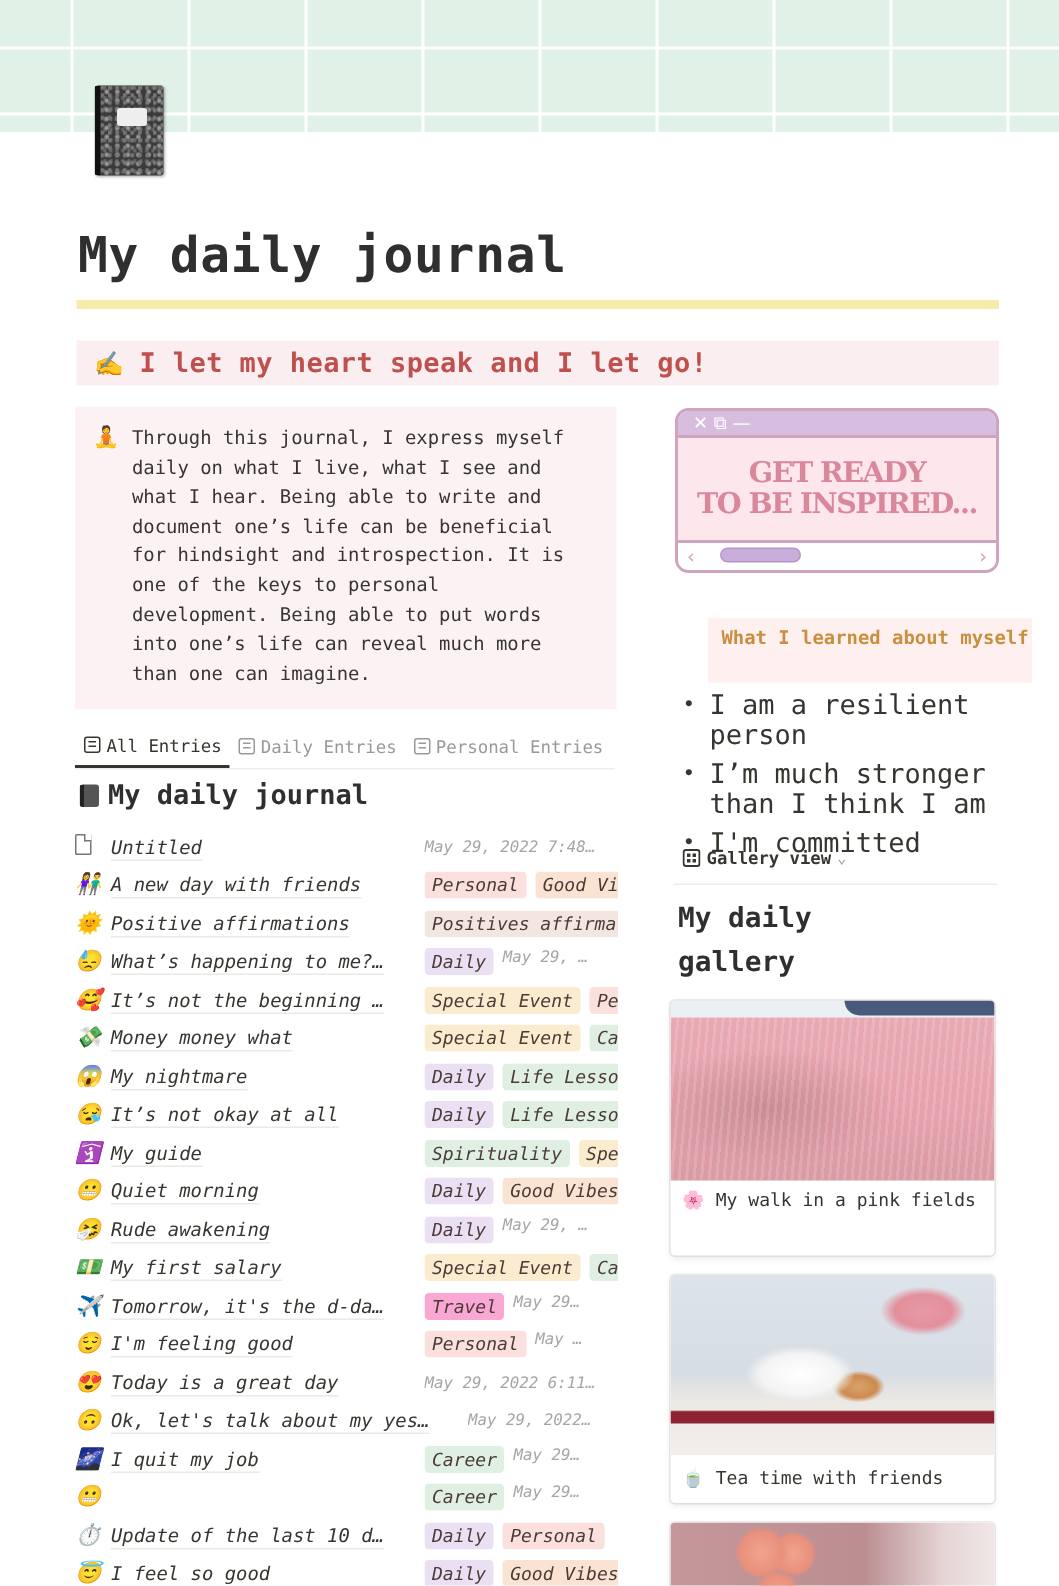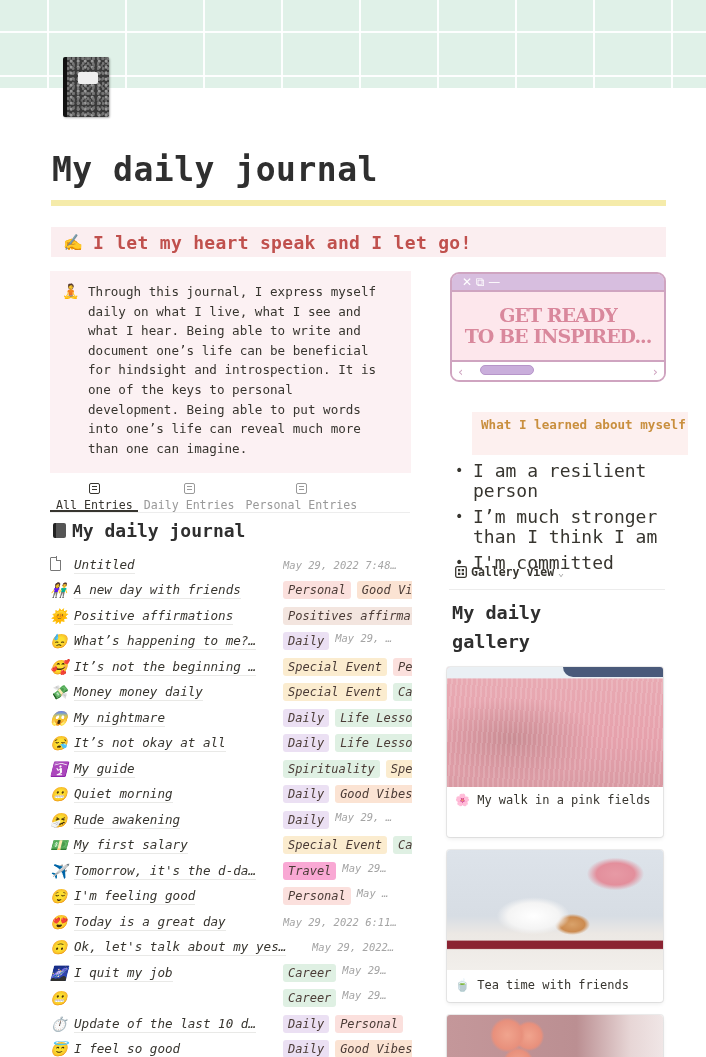--- a/index.html
+++ b/index.html
@@ -142,21 +142,21 @@
       radial-gradient(circle at 38% 42%, #f0a48e 0%, #e8907c 9%, transparent 11%),
       radial-gradient(circle at 33% 95%, #f0a48e 0%, #e8907c 8%, transparent 10%),
       linear-gradient(to right, #c4979a 0%, #bb8f92 60%, #e7d6d6 85%, #f0e6e6 100%);
   }
 
   .tabs {
     position: absolute; left: 50px; top: 483px; width: 360px; height: 30px;
     border-bottom: 1px solid #ededed; display: flex; gap: 0;
   }
   .tab {
-    display: flex; align-items: center; gap: 4px; font-size: 11.6px; color: #999; padding: 0 5px 0 6px; height: 29px; flex-direction: column;
+    display: flex; align-items: center; gap: 4px; font-size: 11.6px; color: #999; padding: 0 5px 0 6px; height: 29px;
   }
   .tab.active { color: #37352f; border-bottom: 2px solid #37352f; }
   .tab .ticon {
     width: 11px; height: 11px; border: 1.3px solid currentColor; border-radius: 2px; position: relative; flex-shrink: 0;
   }
   .tab .ticon::before { content: ""; position: absolute; left: 2px; top: 2px; width: 5px; height: 1px; background: currentColor; box-shadow: 0 3px 0 currentColor; }
 
   .db-title {
     position: absolute; left: 53px; top: 520px; display: flex; align-items: center; gap: 6px;
     font-weight: bold; font-size: 18px; color: #2f2f2f;
@@ -318,21 +318,21 @@
     <div class="row">
       <span class="emoji">🥰</span>
       <span class="name">It’s not the beginning …</span>
       <div class="props">
         <span class="tag" style="background: rgb(251, 236, 207);">Special Event</span>
         <span class="tag" style="background: rgb(251, 224, 221);">Personal</span>
       </div>
     </div>
     <div class="row">
       <span class="emoji">💸</span>
-      <span class="name">Money money daily</span>
+      <span class="name">Money money what</span>
       <div class="props">
         <span class="tag" style="background: rgb(251, 236, 207);">Special Event</span>
         <span class="tag" style="background: rgb(223, 240, 227);">Career</span>
       </div>
     </div>
     <div class="row">
       <span class="emoji">😱</span>
       <span class="name">My nightmare</span>
       <div class="props">
         <span class="tag" style="background: rgb(235, 224, 243);">Daily</span>

